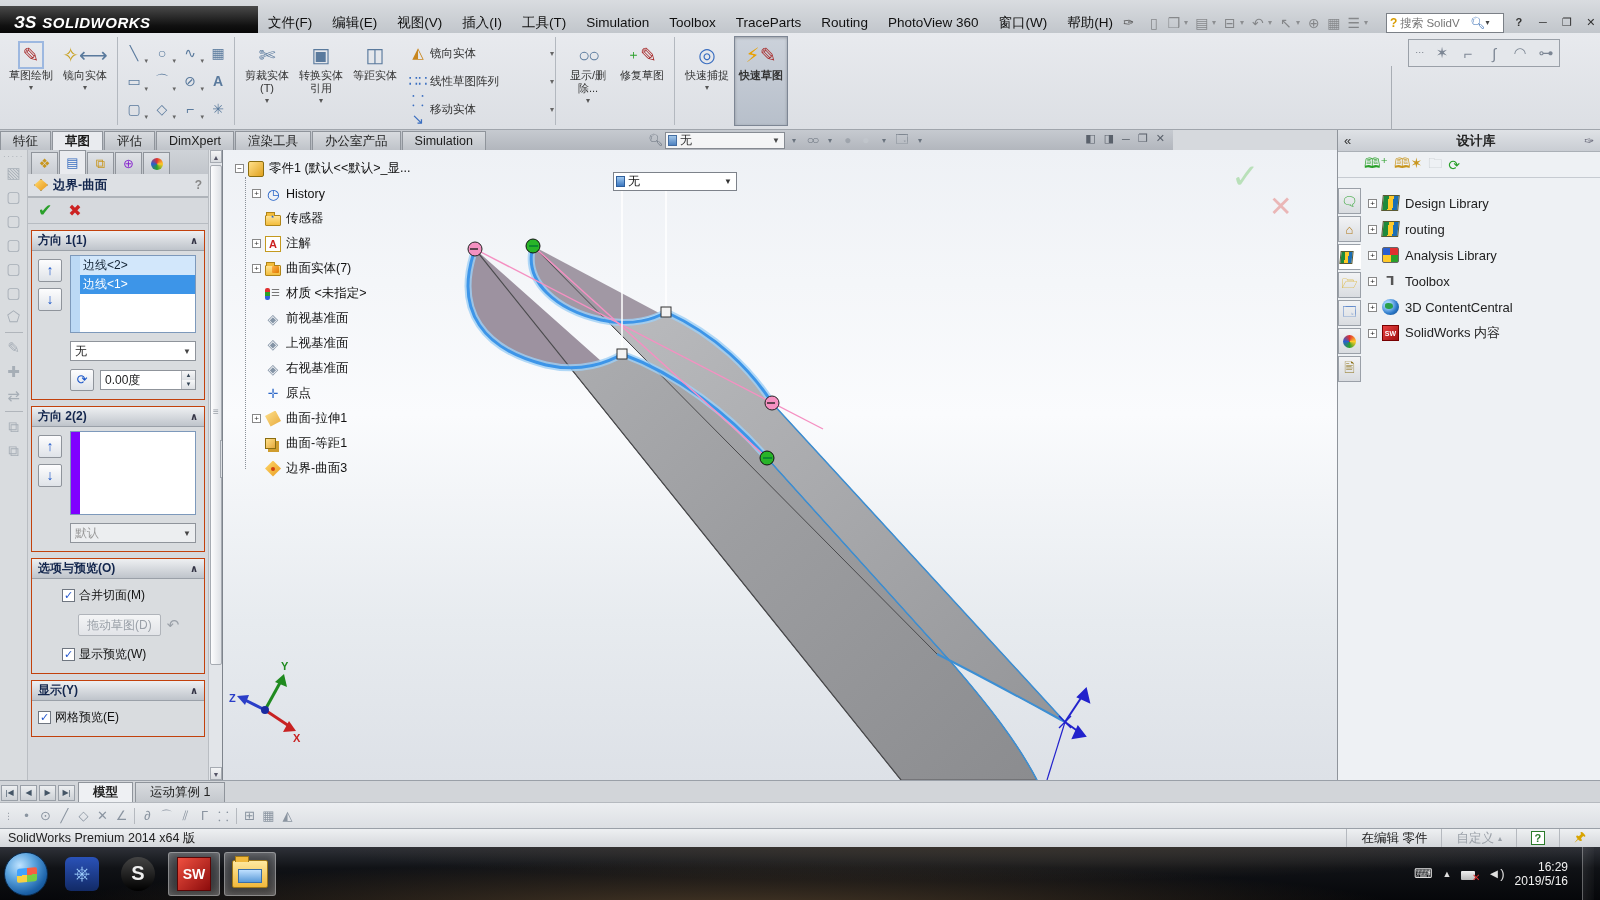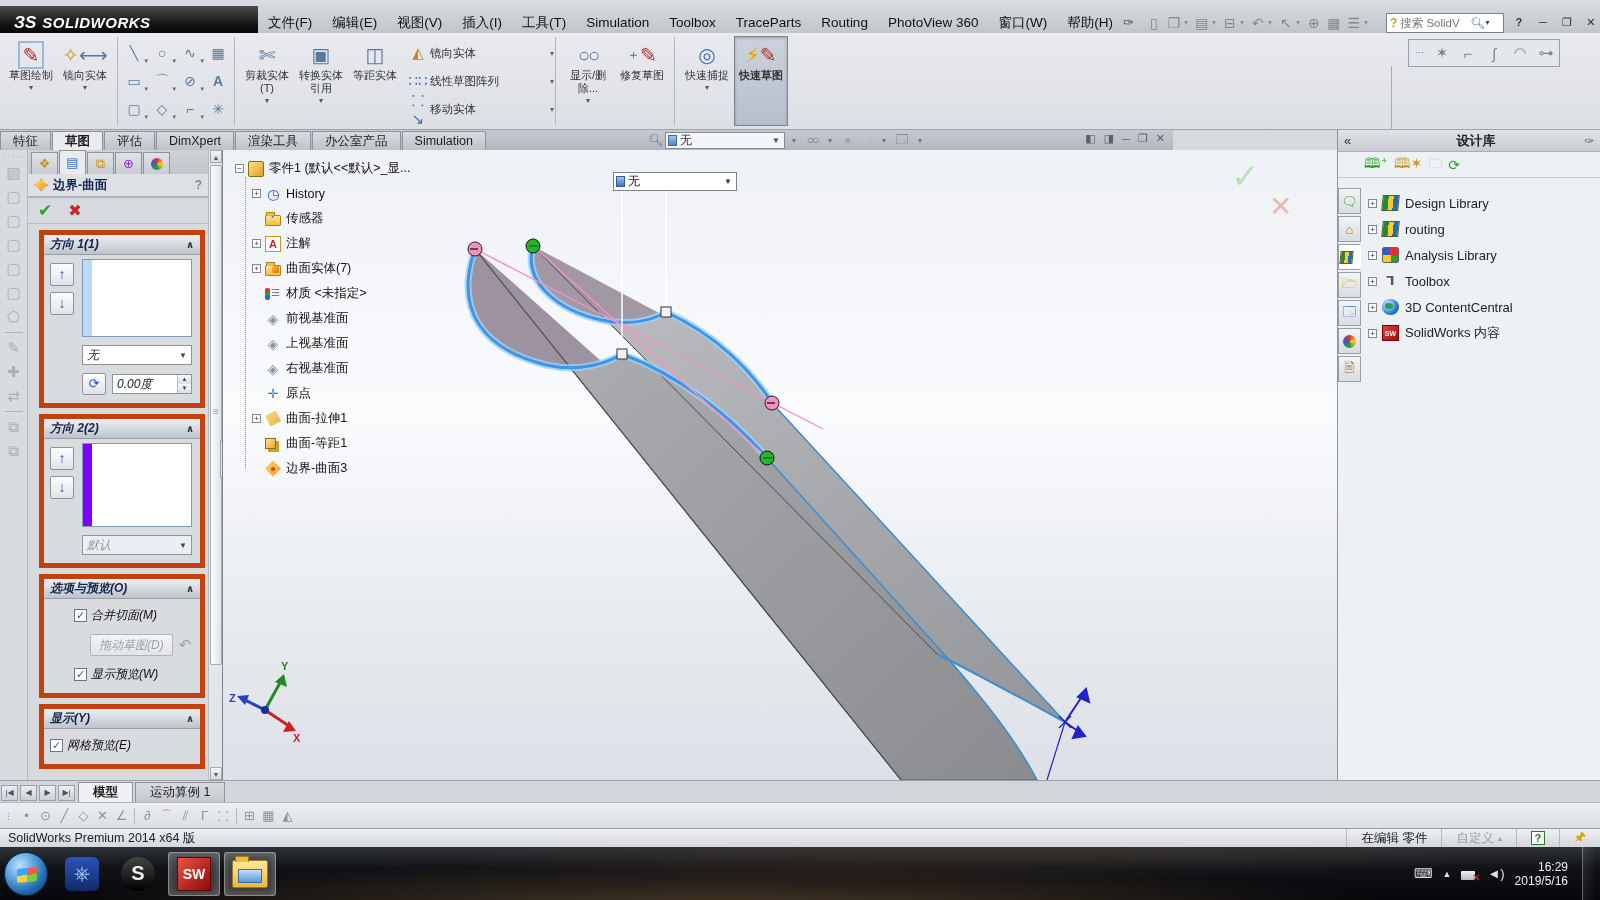--- a/index.html
+++ b/index.html
@@ -76,21 +76,21 @@
     display:flex; align-items:center; justify-content:center; margin-right:1px; font-size:13px; }
   .pmtab.active { background:#e9ebef; height:24px; }
   #pm-title { height:24px; display:flex; align-items:center; padding:0 6px; border-bottom:2px solid #aeb3b9; background:#dde0e4; }
   #pm-title .ticn { width:14px; height:12px; background:linear-gradient(135deg,#ffd86b,#e89a1e); border:1px solid #9a6d10;
      clip-path:polygon(50% 0,100% 50%,50% 100%,0 50%); margin-right:5px; }
   #pm-title .ttl { font-weight:bold; font-size:12.5px; color:#13264d; flex:1; }
   #pm-title .hq { color:#888; font-weight:bold; }
   #pm-okrow { height:26px; display:flex; align-items:center; gap:16px; padding-left:10px; border-bottom:1px solid #b7bcc2; }
   #pm-okrow .ok { color:#2aa02a; font-size:17px; font-weight:bold; }
   #pm-okrow .no { color:#cc2222; font-size:16px; font-weight:bold; }
-  .pmsec { margin:6px 3px 0 11px; border:5px solid #c2410c; background:#d9dcdf;font-style:italic; }
+  .pmsec { margin:6px 3px 0 3px; border:1px solid #c2410c; background:#d9dcdf; }
   .pmhead { height:20px; background:linear-gradient(#eef0f2,#bfc4cb); display:flex; align-items:center; padding:0 6px;
      font-weight:bold; color:#13264d; font-size:12px; border-bottom:1px solid #9aa0a8; }
   .pmhead .chev { margin-left:auto; font-size:10px; color:#334; }
   .updown { display:flex; flex-direction:column; gap:6px; margin:4px 2px 0 4px; }
   .arrbtn { width:24px; height:23px; background:linear-gradient(#fdfdfe,#dfe3e8); border:1px solid #8f949b; border-radius:2px;
      color:#1b56c8; font-size:14px; text-align:center; line-height:21px; font-weight:bold; }
   .lbox { background:#fff; border:1px solid #7d99bb; display:flex; }
   .lbox .strip { width:9px; background:#bcd9f5; }
   .lbox .strip.purple { background:#8000ff; }
   .lbox .rows { flex:1; }
@@ -456,20 +456,24 @@
       <span class="chev">∧</span>
     </div>
     <div style="display:flex; padding:4px 2px 8px 2px;">
       <div class="updown">
         <span class="arrbtn">↑</span>
         <span class="arrbtn">↓</span>
       </div>
       <div style="flex:1; margin-left:6px; margin-right:6px;">
         <div class="lbox" style="height:78px;">
           <div class="strip"></div>
+          <div class="rows">
+            <div class="lrow hl">边线&lt;2&gt;</div>
+            <div class="lrow sel">边线&lt;1&gt;</div>
+          </div>
         </div>
         <div class="pmcombo" style="margin-top:8px;">
           <span>无</span>
           <span class="cdd">▼</span>
         </div>
         <div style="display:flex; margin-top:8px; align-items:center;">
           <span class="rot" style="margin-right:6px;">⟳</span>
           <div class="spin" style="flex:1;">
             <span>0.00度</span>
             <span class="btns">

